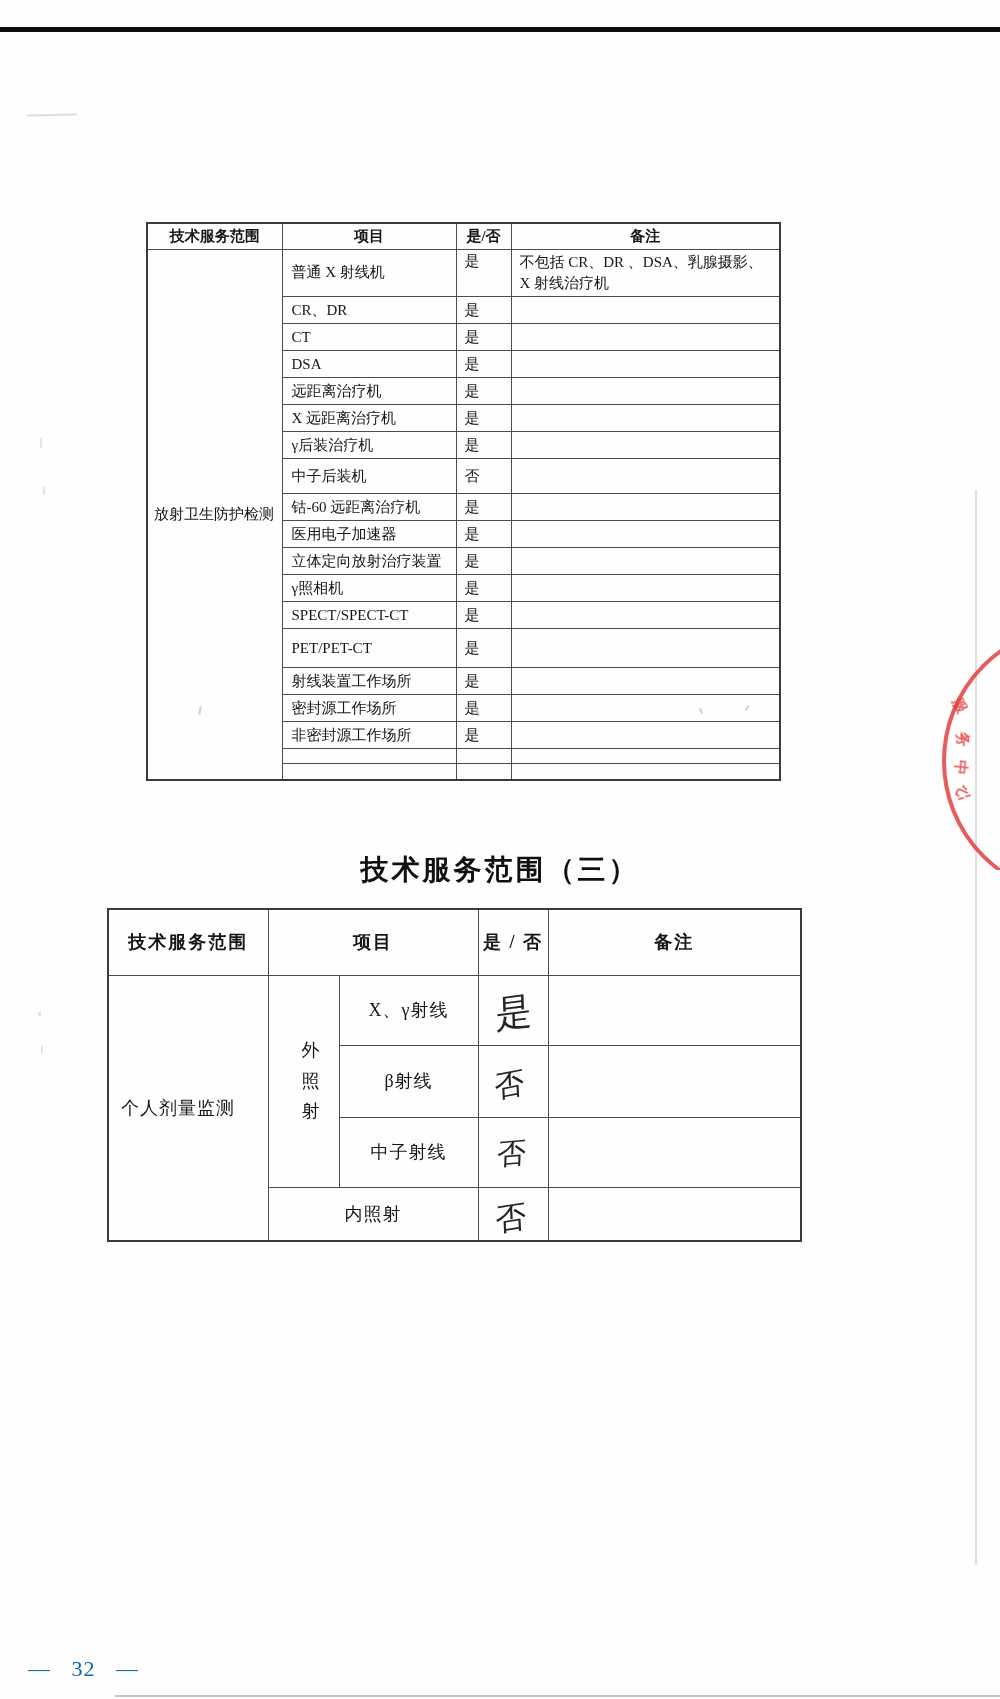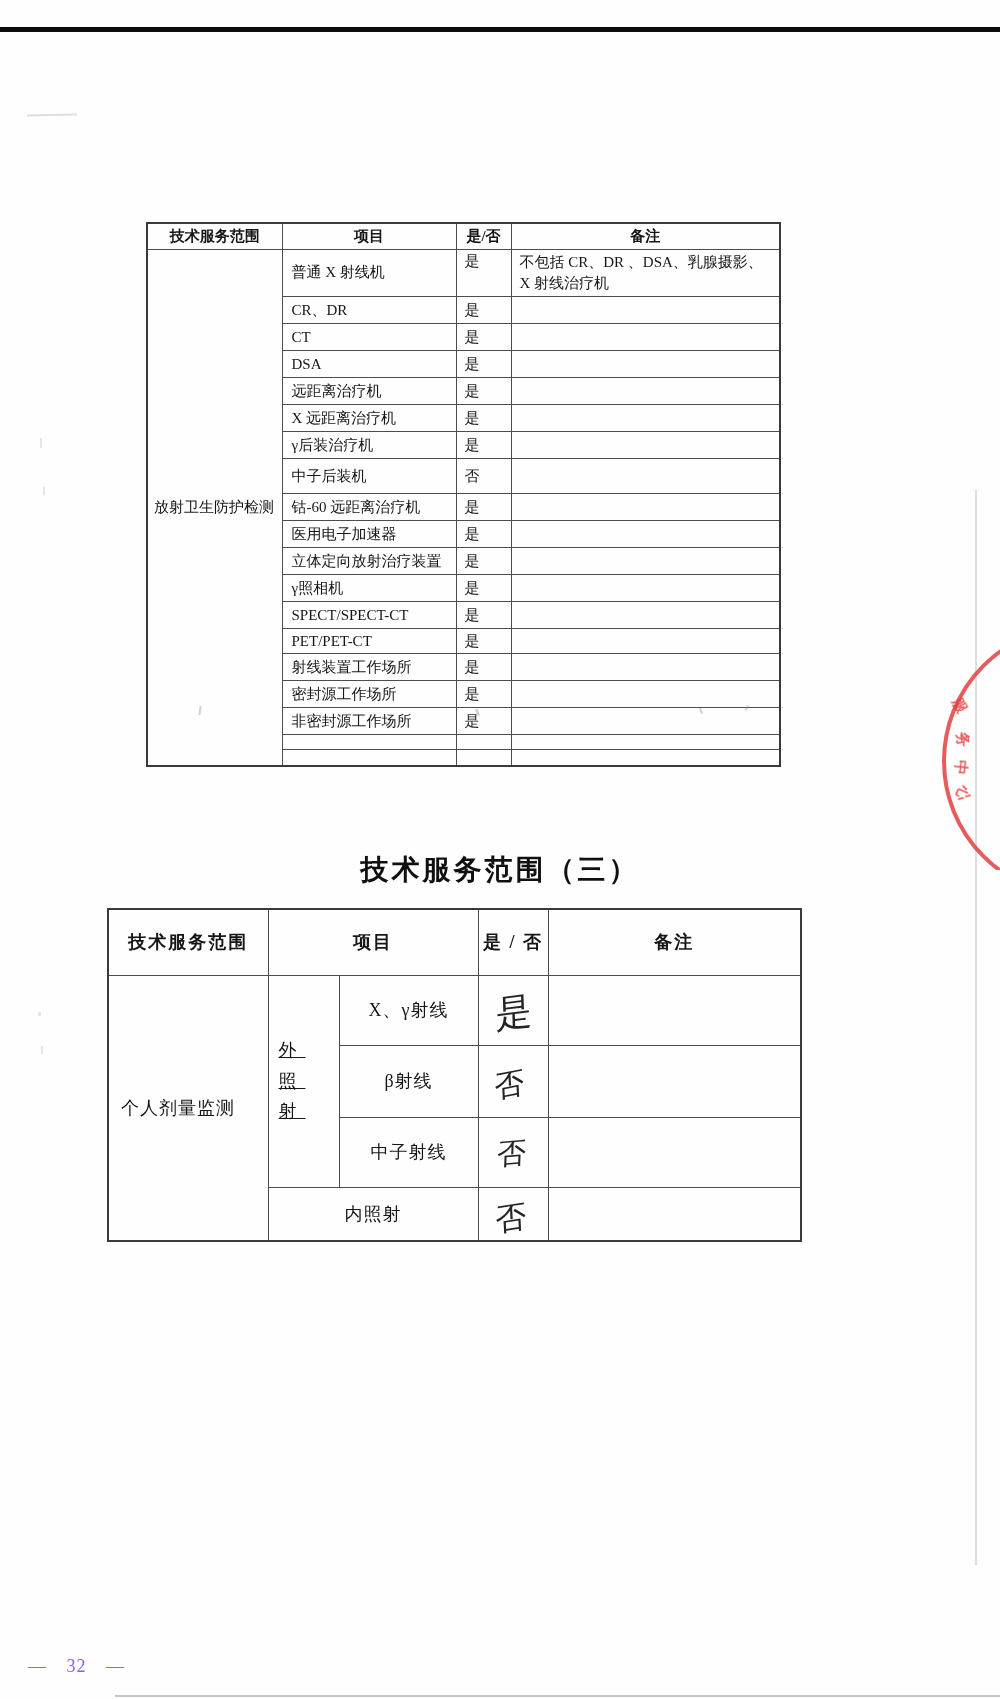--- a/index.html
+++ b/index.html
@@ -21,37 +21,37 @@
   #t1 .cat{text-align:left;padding:0 6px;line-height:1.9;vertical-align:middle;}
   #t1 .item{text-align:left;padding:0 0 0 9px;white-space:nowrap;}
   #t1 .yn{text-align:left;padding:0 0 0 8px;}
   #t1 .note{text-align:left;padding:1px 8px;line-height:1.45;}
   #t1 .vtop{vertical-align:top;padding-top:2px;}
 
   #t2{left:107px;top:908px;width:693px;font-size:18px;border:2px solid #3a3a3a;}
   #t2 th{font-weight:600;text-align:center;letter-spacing:2px;}
   #t2 td{vertical-align:middle;text-align:center;}
   #t2 .cat{text-align:left;padding-left:12px;letter-spacing:1px;}
-  #t2 .group{text-align:left;padding:8px 10px;line-height:1.7;letter-spacing:9px;text-decoration:underline;}
+  #t2 .group{text-align:right;padding:8px 10px;line-height:1.7;letter-spacing:9px;}
   #t2 .item{letter-spacing:1px;}
   #t2 .note{}
 
   .hw{font-family:cursive;display:inline-block;color:#242424;line-height:1;}
   .hw-0{font-size:37px;transform:rotate(-7deg) skewX(-5deg) translateY(2px);}
   .hw-1{font-size:30px;transform:rotate(-11deg) skewX(-8deg) translate(-4px,3px);}
   .hw-2{font-size:29px;transform:rotate(-5deg) skewX(-7deg) translate(-2px,1px);}
   .hw-3{font-size:31px;transform:rotate(-9deg) skewX(-6deg) translate(-3px,4px);}
 
   .stamp{position:absolute;left:940px;top:620px;width:60px;height:250px;overflow:hidden;}
   .stamp-circle{position:absolute;left:2px;top:4px;width:266px;height:266px;border:4px solid rgba(225,56,56,0.82);border-radius:50%;filter:blur(0.4px);}
   .stamp-char{position:absolute;font-size:15px;font-weight:700;color:rgba(219,48,48,0.85);filter:blur(0.4px);font-family:"Liberation Sans",sans-serif;}
 
   .scan-vline{position:absolute;left:975px;top:490px;width:2px;height:1075px;background:rgba(150,150,150,0.30);}
   .artifact{position:absolute;background:#9a9a9a;opacity:0.45;}
-  .page-number{position:absolute;left:28px;top:1656px;font-size:18px;color:#8b5cf6;word-spacing:14px;letter-spacing:1px;}
+  .page-number{position:absolute;left:28px;top:1656px;font-size:22px;color:#0369a1;word-spacing:14px;letter-spacing:1px;}
   .bottom-rule{position:absolute;left:115px;top:1695px;width:885px;height:2px;background:#c4c4c4;}
 </style>
 </head>
 <body>
 
 <div class="page">
 
   <div class="top-rule"></div>
   <div class="margin-dash"></div>
 
@@ -131,21 +131,21 @@
         <tr style="height: 27px;">
           <td class="item">γ照相机</td>
           <td class="yn">是</td>
           <td class="note"></td>
         </tr>
         <tr style="height: 27px;">
           <td class="item">SPECT/SPECT-CT</td>
           <td class="yn">是</td>
           <td class="note"></td>
         </tr>
-        <tr style="height: 25px; border-radius: 9px;">
+        <tr style="height: 39px; border-radius: 9px;">
           <td class="item">PET/PET-CT</td>
           <td class="yn">是</td>
           <td class="note"></td>
         </tr>
         <tr style="height: 27px;">
           <td class="item">射线装置工作场所</td>
           <td class="yn">是</td>
           <td class="note"></td>
         </tr>
         <tr style="height: 27px; margin-left: 45px;">

